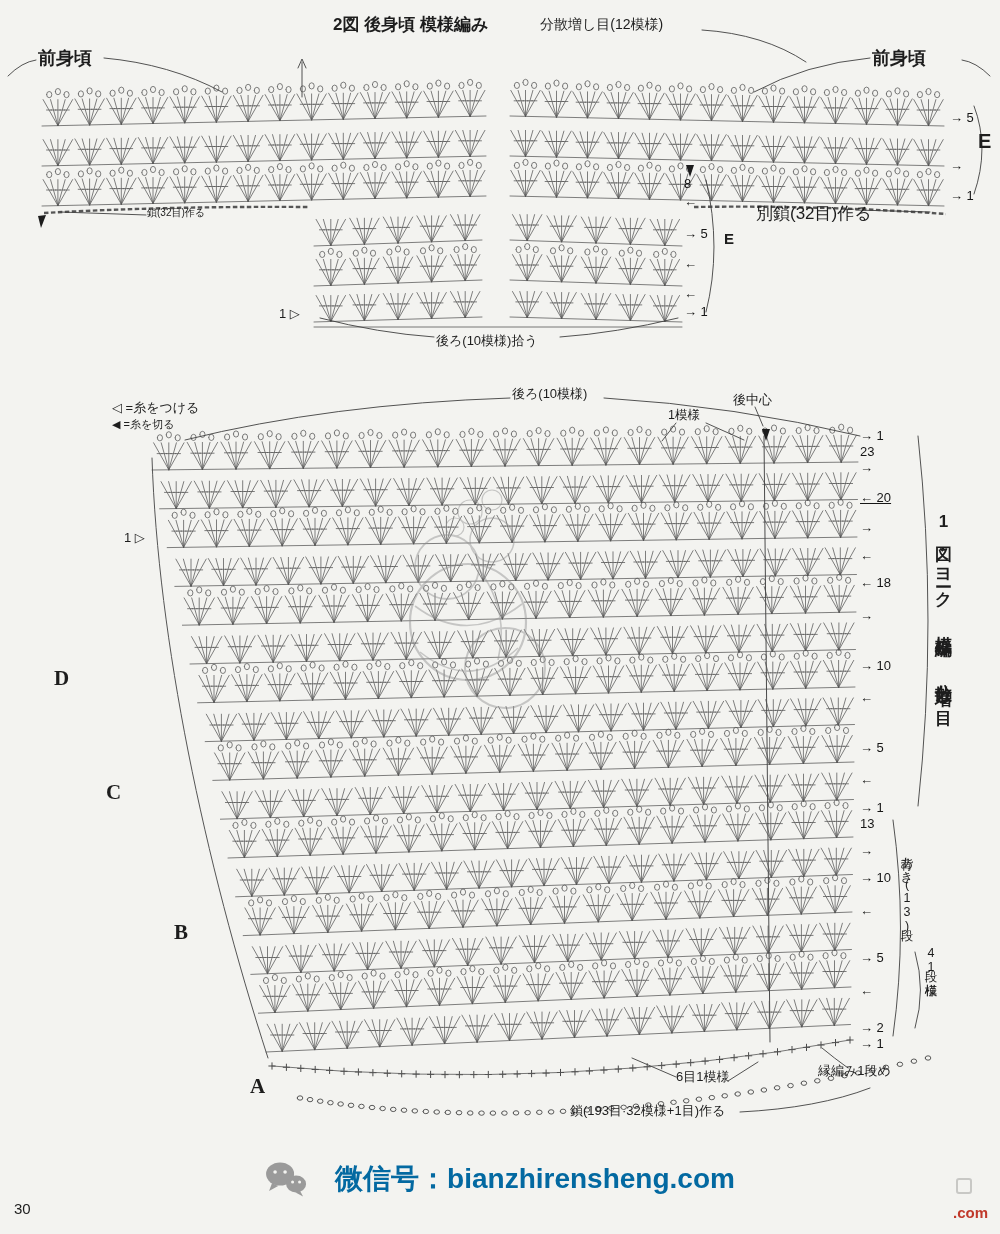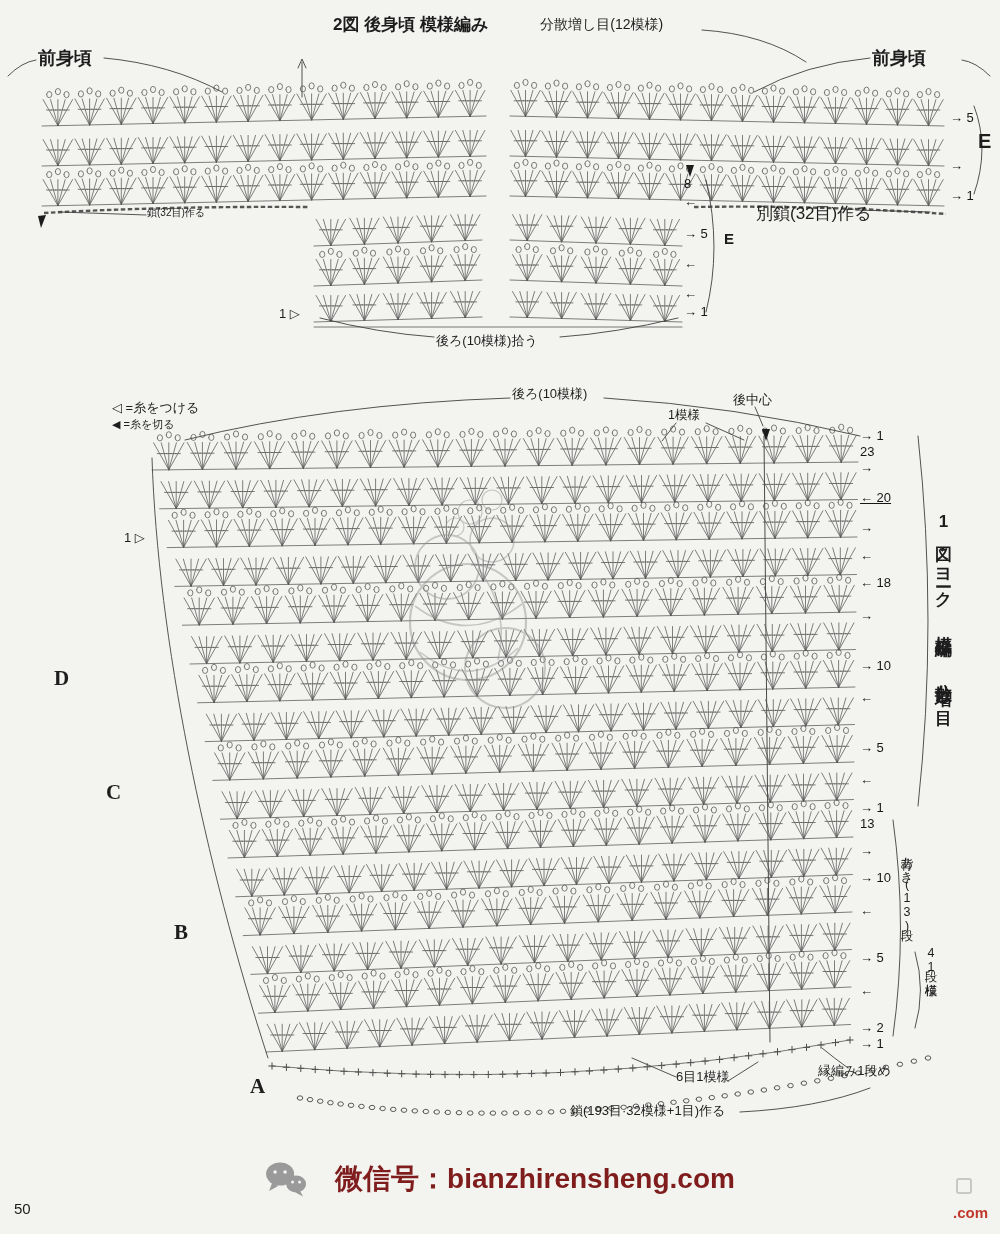--- a/index.html
+++ b/index.html
@@ -15,21 +15,21 @@
   svg#chart-svg{position:absolute;left:0;top:0}
   .abs{position:absolute;white-space:nowrap}
   .b{font-weight:bold}
   .vtext{writing-mode:vertical-rl;text-orientation:upright}
   .letter{font-family:"Liberation Serif","DejaVu Serif",serif;font-weight:bold;font-size:21px}
   .rail{position:absolute;top:0;height:100%}
   .mk{position:absolute;left:0;font-size:13px;white-space:nowrap;color:#161616}
   #footer{
     position:absolute;left:50%;top:1160px;transform:translateX(-50%);
     display:flex;align-items:center;gap:28px;
-    color:#7f1d1d;font-size:28px;font-weight:600;
+    color:#0369a1;font-size:28px;font-weight:600;
   }
   .corner-red{position:absolute;left:953px;top:1204px;font-size:15px;color:#c0392b;font-weight:bold}
   .corner-gray{position:absolute;left:956px;top:1178px;width:16px;height:16px;border:2px solid #b5b5b2;border-radius:3px;opacity:.7}
 </style>
 </head>
 <body>
 
 <svg id="chart-svg" width="1000" height="1234">
     <path d="M57.9,125.6L43.1,99.6M46.5,110.0L51.7,110.0M57.9,125.6L50.5,99.6M50.9,110.0L56.1,110.0M57.9,125.6L57.9,99.6M55.3,110.0L60.5,110.0M57.9,125.6L65.2,99.6M59.7,110.0L64.9,110.0M57.9,125.6L72.6,99.6M64.1,110.0L69.3,110.0M46.6,94.6a2.6,3.1 0 1,0 5.2,0a2.6,3.1 0 1,0 -5.2,0M55.3,91.6a2.6,3.1 0 1,0 5.2,0a2.6,3.1 0 1,0 -5.2,0M63.9,94.6a2.6,3.1 0 1,0 5.2,0a2.6,3.1 0 1,0 -5.2,0M89.6,124.9L74.9,98.9M78.2,109.3L83.4,109.3M89.6,124.9L82.2,98.9M82.6,109.3L87.8,109.3M89.6,124.9L89.6,98.9M87.0,109.3L92.2,109.3M89.6,124.9L96.9,98.9M91.4,109.3L96.6,109.3M89.6,124.9L104.3,98.9M95.8,109.3L101.0,109.3M78.3,93.9a2.6,3.1 0 1,0 5.2,0a2.6,3.1 0 1,0 -5.2,0M87.0,90.9a2.6,3.1 0 1,0 5.2,0a2.6,3.1 0 1,0 -5.2,0M95.6,93.9a2.6,3.1 0 1,0 5.2,0a2.6,3.1 0 1,0 -5.2,0M121.3,124.2L106.6,98.2M109.9,108.6L115.1,108.6M121.3,124.2L113.9,98.2M114.3,108.6L119.5,108.6M121.3,124.2L121.3,98.2M118.7,108.6L123.9,108.6M121.3,124.2L128.6,98.2M123.1,108.6L128.3,108.6M121.3,124.2L136.0,98.2M127.5,108.6L132.7,108.6M110.0,93.2a2.6,3.1 0 1,0 5.2,0a2.6,3.1 0 1,0 -5.2,0M118.7,90.2a2.6,3.1 0 1,0 5.2,0a2.6,3.1 0 1,0 -5.2,0M127.3,93.2a2.6,3.1 0 1,0 5.2,0a2.6,3.1 0 1,0 -5.2,0M153.0,123.5L138.3,97.5M141.6,107.9L146.8,107.9M153.0,123.5L145.6,97.5M146.0,107.9L151.2,107.9M153.0,123.5L153.0,97.5M150.4,107.9L155.6,107.9M153.0,123.5L160.4,97.5M154.8,107.9L160.0,107.9M153.0,123.5L167.7,97.5M159.2,107.9L164.4,107.9M141.8,92.5a2.6,3.1 0 1,0 5.2,0a2.6,3.1 0 1,0 -5.2,0M150.4,89.5a2.6,3.1 0 1,0 5.2,0a2.6,3.1 0 1,0 -5.2,0M159.0,92.5a2.6,3.1 0 1,0 5.2,0a2.6,3.1 0 1,0 -5.2,0M184.7,122.8L170.0,96.8M173.3,107.2L178.5,107.2M184.7,122.8L177.4,96.8M177.7,107.2L182.9,107.2M184.7,122.8L184.7,96.8M182.1,107.2L187.3,107.2M184.7,122.8L192.1,96.8M186.5,107.2L191.7,107.2M184.7,122.8L199.4,96.8M190.9,107.2L196.1,107.2M173.5,91.8a2.6,3.1 0 1,0 5.2,0a2.6,3.1 0 1,0 -5.2,0M182.1,88.8a2.6,3.1 0 1,0 5.2,0a2.6,3.1 0 1,0 -5.2,0M190.8,91.8a2.6,3.1 0 1,0 5.2,0a2.6,3.1 0 1,0 -5.2,0M216.4,122.1L201.7,96.1M205.0,106.5L210.2,106.5M216.4,122.1L209.1,96.1M209.4,106.5L214.6,106.5M216.4,122.1L216.4,96.1M213.8,106.5L219.0,106.5M216.4,122.1L223.8,96.1M218.2,106.5L223.4,106.5M216.4,122.1L231.1,96.1M222.6,106.5L227.8,106.5M205.2,91.1a2.6,3.1 0 1,0 5.2,0a2.6,3.1 0 1,0 -5.2,0M213.8,88.1a2.6,3.1 0 1,0 5.2,0a2.6,3.1 0 1,0 -5.2,0M222.5,91.1a2.6,3.1 0 1,0 5.2,0a2.6,3.1 0 1,0 -5.2,0M248.1,121.4L233.4,95.4M236.7,105.8L241.9,105.8M248.1,121.4L240.8,95.4M241.1,105.8L246.3,105.8M248.1,121.4L248.1,95.4M245.5,105.8L250.7,105.8M248.1,121.4L255.5,95.4M249.9,105.8L255.1,105.8M248.1,121.4L262.9,95.4M254.3,105.8L259.5,105.8M236.9,90.4a2.6,3.1 0 1,0 5.2,0a2.6,3.1 0 1,0 -5.2,0M245.5,87.4a2.6,3.1 0 1,0 5.2,0a2.6,3.1 0 1,0 -5.2,0M254.2,90.4a2.6,3.1 0 1,0 5.2,0a2.6,3.1 0 1,0 -5.2,0M279.9,120.6L265.1,94.6M268.5,105.0L273.7,105.0M279.9,120.6L272.5,94.6M272.9,105.0L278.1,105.0M279.9,120.6L279.9,94.6M277.3,105.0L282.5,105.0M279.9,120.6L287.2,94.6M281.7,105.0L286.9,105.0M279.9,120.6L294.6,94.6M286.1,105.0L291.3,105.0M268.6,89.6a2.6,3.1 0 1,0 5.2,0a2.6,3.1 0 1,0 -5.2,0M277.3,86.6a2.6,3.1 0 1,0 5.2,0a2.6,3.1 0 1,0 -5.2,0M285.9,89.6a2.6,3.1 0 1,0 5.2,0a2.6,3.1 0 1,0 -5.2,0M311.6,119.9L296.9,93.9M300.2,104.3L305.4,104.3M311.6,119.9L304.2,93.9M304.6,104.3L309.8,104.3M311.6,119.9L311.6,93.9M309.0,104.3L314.2,104.3M311.6,119.9L318.9,93.9M313.4,104.3L318.6,104.3M311.6,119.9L326.3,93.9M317.8,104.3L323.0,104.3M300.3,88.9a2.6,3.1 0 1,0 5.2,0a2.6,3.1 0 1,0 -5.2,0M309.0,85.9a2.6,3.1 0 1,0 5.2,0a2.6,3.1 0 1,0 -5.2,0M317.6,88.9a2.6,3.1 0 1,0 5.2,0a2.6,3.1 0 1,0 -5.2,0M343.3,119.2L328.6,93.2M331.9,103.6L337.1,103.6M343.3,119.2L335.9,93.2M336.3,103.6L341.5,103.6M343.3,119.2L343.3,93.2M340.7,103.6L345.9,103.6M343.3,119.2L350.6,93.2M345.1,103.6L350.3,103.6M343.3,119.2L358.0,93.2M349.5,103.6L354.7,103.6M332.0,88.2a2.6,3.1 0 1,0 5.2,0a2.6,3.1 0 1,0 -5.2,0M340.7,85.2a2.6,3.1 0 1,0 5.2,0a2.6,3.1 0 1,0 -5.2,0M349.3,88.2a2.6,3.1 0 1,0 5.2,0a2.6,3.1 0 1,0 -5.2,0M375.0,118.5L360.3,92.5M363.6,102.9L368.8,102.9M375.0,118.5L367.6,92.5M368.0,102.9L373.2,102.9M375.0,118.5L375.0,92.5M372.4,102.9L377.6,102.9M375.0,118.5L382.4,92.5M376.8,102.9L382.0,102.9M375.0,118.5L389.7,92.5M381.2,102.9L386.4,102.9M363.8,87.5a2.6,3.1 0 1,0 5.2,0a2.6,3.1 0 1,0 -5.2,0M372.4,84.5a2.6,3.1 0 1,0 5.2,0a2.6,3.1 0 1,0 -5.2,0M381.0,87.5a2.6,3.1 0 1,0 5.2,0a2.6,3.1 0 1,0 -5.2,0M406.7,117.8L392.0,91.8M395.3,102.2L400.5,102.2M406.7,117.8L399.4,91.8M399.7,102.2L404.9,102.2M406.7,117.8L406.7,91.8M404.1,102.2L409.3,102.2M406.7,117.8L414.1,91.8M408.5,102.2L413.7,102.2M406.7,117.8L421.4,91.8M412.9,102.2L418.1,102.2M395.5,86.8a2.6,3.1 0 1,0 5.2,0a2.6,3.1 0 1,0 -5.2,0M404.1,83.8a2.6,3.1 0 1,0 5.2,0a2.6,3.1 0 1,0 -5.2,0M412.8,86.8a2.6,3.1 0 1,0 5.2,0a2.6,3.1 0 1,0 -5.2,0M438.4,117.1L423.7,91.1M427.0,101.5L432.2,101.5M438.4,117.1L431.1,91.1M431.4,101.5L436.6,101.5M438.4,117.1L438.4,91.1M435.8,101.5L441.0,101.5M438.4,117.1L445.8,91.1M440.2,101.5L445.4,101.5M438.4,117.1L453.1,91.1M444.6,101.5L449.8,101.5M427.2,86.1a2.6,3.1 0 1,0 5.2,0a2.6,3.1 0 1,0 -5.2,0M435.8,83.1a2.6,3.1 0 1,0 5.2,0a2.6,3.1 0 1,0 -5.2,0M444.5,86.1a2.6,3.1 0 1,0 5.2,0a2.6,3.1 0 1,0 -5.2,0M470.1,116.4L455.4,90.4M458.7,100.8L463.9,100.8M470.1,116.4L462.8,90.4M463.1,100.8L468.3,100.8M470.1,116.4L470.1,90.4M467.5,100.8L472.7,100.8M470.1,116.4L477.5,90.4M471.9,100.8L477.1,100.8M470.1,116.4L484.9,90.4M476.3,100.8L481.5,100.8M458.9,85.4a2.6,3.1 0 1,0 5.2,0a2.6,3.1 0 1,0 -5.2,0M467.5,82.4a2.6,3.1 0 1,0 5.2,0a2.6,3.1 0 1,0 -5.2,0M476.2,85.4a2.6,3.1 0 1,0 5.2,0a2.6,3.1 0 1,0 -5.2,0M42,126L486,116" fill="none" stroke="#555" stroke-width="0.75" stroke-linecap="round"></path>
     <path d="M57.9,165.6L43.1,139.6M46.5,150.0L51.7,150.0M57.9,165.6L50.5,139.6M50.9,150.0L56.1,150.0M57.9,165.6L57.9,139.6M55.3,150.0L60.5,150.0M57.9,165.6L65.2,139.6M59.7,150.0L64.9,150.0M57.9,165.6L72.6,139.6M64.1,150.0L69.3,150.0M89.6,164.9L74.9,138.9M78.2,149.3L83.4,149.3M89.6,164.9L82.2,138.9M82.6,149.3L87.8,149.3M89.6,164.9L89.6,138.9M87.0,149.3L92.2,149.3M89.6,164.9L96.9,138.9M91.4,149.3L96.6,149.3M89.6,164.9L104.3,138.9M95.8,149.3L101.0,149.3M121.3,164.2L106.6,138.2M109.9,148.6L115.1,148.6M121.3,164.2L113.9,138.2M114.3,148.6L119.5,148.6M121.3,164.2L121.3,138.2M118.7,148.6L123.9,148.6M121.3,164.2L128.6,138.2M123.1,148.6L128.3,148.6M121.3,164.2L136.0,138.2M127.5,148.6L132.7,148.6M153.0,163.5L138.3,137.5M141.6,147.9L146.8,147.9M153.0,163.5L145.6,137.5M146.0,147.9L151.2,147.9M153.0,163.5L153.0,137.5M150.4,147.9L155.6,147.9M153.0,163.5L160.4,137.5M154.8,147.9L160.0,147.9M153.0,163.5L167.7,137.5M159.2,147.9L164.4,147.9M184.7,162.8L170.0,136.8M173.3,147.2L178.5,147.2M184.7,162.8L177.4,136.8M177.7,147.2L182.9,147.2M184.7,162.8L184.7,136.8M182.1,147.2L187.3,147.2M184.7,162.8L192.1,136.8M186.5,147.2L191.7,147.2M184.7,162.8L199.4,136.8M190.9,147.2L196.1,147.2M216.4,162.1L201.7,136.1M205.0,146.5L210.2,146.5M216.4,162.1L209.1,136.1M209.4,146.5L214.6,146.5M216.4,162.1L216.4,136.1M213.8,146.5L219.0,146.5M216.4,162.1L223.8,136.1M218.2,146.5L223.4,146.5M216.4,162.1L231.1,136.1M222.6,146.5L227.8,146.5M248.1,161.4L233.4,135.4M236.7,145.8L241.9,145.8M248.1,161.4L240.8,135.4M241.1,145.8L246.3,145.8M248.1,161.4L248.1,135.4M245.5,145.8L250.7,145.8M248.1,161.4L255.5,135.4M249.9,145.8L255.1,145.8M248.1,161.4L262.9,135.4M254.3,145.8L259.5,145.8M279.9,160.6L265.1,134.6M268.5,145.0L273.7,145.0M279.9,160.6L272.5,134.6M272.9,145.0L278.1,145.0M279.9,160.6L279.9,134.6M277.3,145.0L282.5,145.0M279.9,160.6L287.2,134.6M281.7,145.0L286.9,145.0M279.9,160.6L294.6,134.6M286.1,145.0L291.3,145.0M311.6,159.9L296.9,133.9M300.2,144.3L305.4,144.3M311.6,159.9L304.2,133.9M304.6,144.3L309.8,144.3M311.6,159.9L311.6,133.9M309.0,144.3L314.2,144.3M311.6,159.9L318.9,133.9M313.4,144.3L318.6,144.3M311.6,159.9L326.3,133.9M317.8,144.3L323.0,144.3M343.3,159.2L328.6,133.2M331.9,143.6L337.1,143.6M343.3,159.2L335.9,133.2M336.3,143.6L341.5,143.6M343.3,159.2L343.3,133.2M340.7,143.6L345.9,143.6M343.3,159.2L350.6,133.2M345.1,143.6L350.3,143.6M343.3,159.2L358.0,133.2M349.5,143.6L354.7,143.6M375.0,158.5L360.3,132.5M363.6,142.9L368.8,142.9M375.0,158.5L367.6,132.5M368.0,142.9L373.2,142.9M375.0,158.5L375.0,132.5M372.4,142.9L377.6,142.9M375.0,158.5L382.4,132.5M376.8,142.9L382.0,142.9M375.0,158.5L389.7,132.5M381.2,142.9L386.4,142.9M406.7,157.8L392.0,131.8M395.3,142.2L400.5,142.2M406.7,157.8L399.4,131.8M399.7,142.2L404.9,142.2M406.7,157.8L406.7,131.8M404.1,142.2L409.3,142.2M406.7,157.8L414.1,131.8M408.5,142.2L413.7,142.2M406.7,157.8L421.4,131.8M412.9,142.2L418.1,142.2M438.4,157.1L423.7,131.1M427.0,141.5L432.2,141.5M438.4,157.1L431.1,131.1M431.4,141.5L436.6,141.5M438.4,157.1L438.4,131.1M435.8,141.5L441.0,141.5M438.4,157.1L445.8,131.1M440.2,141.5L445.4,141.5M438.4,157.1L453.1,131.1M444.6,141.5L449.8,141.5M470.1,156.4L455.4,130.4M458.7,140.8L463.9,140.8M470.1,156.4L462.8,130.4M463.1,140.8L468.3,140.8M470.1,156.4L470.1,130.4M467.5,140.8L472.7,140.8M470.1,156.4L477.5,130.4M471.9,140.8L477.1,140.8M470.1,156.4L484.9,130.4M476.3,140.8L481.5,140.8M42,166L486,156" fill="none" stroke="#555" stroke-width="0.75" stroke-linecap="round"></path>
@@ -173,21 +173,21 @@
     <span class="mk" style="top: 903px;">←</span>
     <span class="mk" style="top: 950px;">→ 5</span>
     <span class="mk" style="top: 983px;">←</span>
     <span class="mk" style="top: 1020px;">→ 2</span>
     <span class="mk" style="top: 1036px;">→ 1</span>
   </div>
 <div class="abs" style="left:676px;top:1068px;font-size:13px">6目1模様</div>
 <div class="abs" style="left:818px;top:1062px;font-size:13px">縁編み1段め</div>
 <div class="abs" style="left:570px;top:1102px;font-size:13px">鎖(193目·32模様+1目)作る</div>
 
-<div class="abs" style="left:14px;top:1200px;font-size:15px">50</div>
+<div class="abs" style="left:14px;top:1200px;font-size:15px">30</div>
 <div id="footer">
   <svg width="42" height="36" viewBox="0 0 42 36">
     <ellipse cx="15" cy="13" rx="14" ry="11.5" fill="#9a9a9a"></ellipse>
     <path d="M7,22 L4,30 L13,25 Z" fill="#9a9a9a"></path>
     <circle cx="10" cy="11" r="1.8" fill="#f3f3f0"></circle>
     <circle cx="20" cy="11" r="1.8" fill="#f3f3f0"></circle>
     <ellipse cx="31" cy="23" rx="10" ry="8.5" fill="#9a9a9a"></ellipse>
     <path d="M35,30 L38,35.5 L30.5,31.5 Z" fill="#9a9a9a"></path>
     <circle cx="27.5" cy="21" r="1.5" fill="#f3f3f0"></circle>
     <circle cx="34.5" cy="21" r="1.5" fill="#f3f3f0"></circle>

